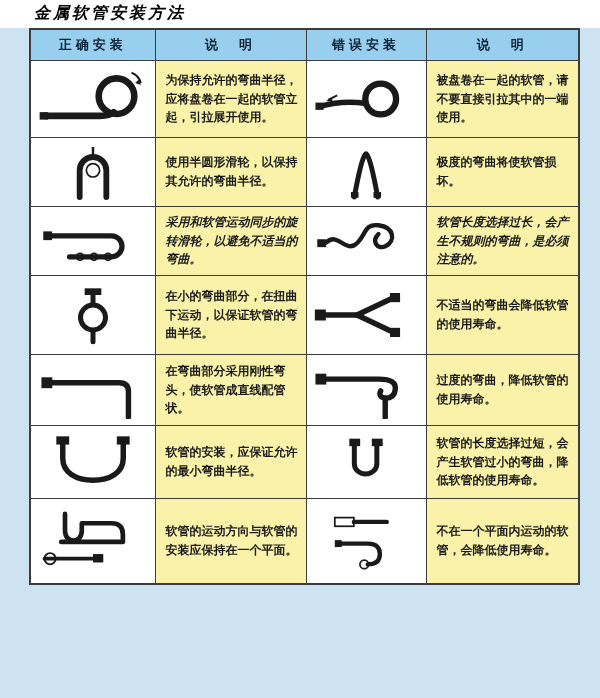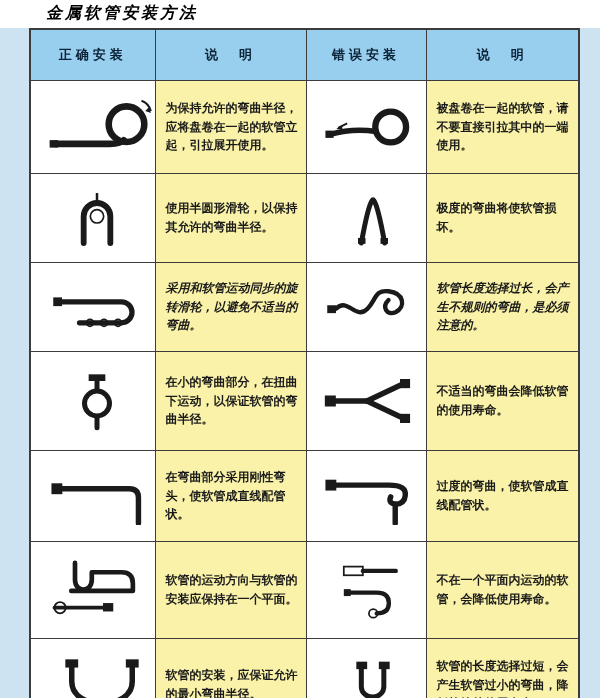--- a/index.html
+++ b/index.html
@@ -5,28 +5,28 @@
   :root{
     --page_bg:#cde3f2; --title_bg:#ffffff; --header_bg:#98cfee;
     --desc_bg:#f9f2a8; --cell_bg:#ffffff; --border:#3c3c3c; --ink:#1a1a1a;
   }
   *{margin:0;padding:0;box-sizing:border-box;}
   html,body{width:600px;height:698px;}
   body{font-family:"DejaVu Sans","Liberation Sans",sans-serif;background:var(--page_bg);}
   .page{position:relative;width:600px;height:698px;background:var(--page_bg);overflow:hidden;}
   .title-band{position:absolute;left:0;top:0;width:600px;height:28px;background:var(--title_bg);}
   .doc-title{
-    position:absolute;left:46px;top:3px;font-size:16px;font-weight:bold;font-style:italic;
+    position:absolute;left:34px;top:3px;font-size:16px;font-weight:bold;font-style:italic;
     letter-spacing:3px;color:#000;font-family:"DejaVu Serif","Liberation Serif",serif;
   }
   table.install-table{
     position:absolute;left:29px;top:28px;width:549px;border-collapse:collapse;table-layout:fixed;
     border:2px solid var(--border);background:var(--cell_bg);
   }
-  .install-table th,.install-table td{border:1px solid var(--border);padding:16px;}
+  .install-table th,.install-table td{border:1px solid var(--border);padding:6px;}
   .install-table th{
     background:var(--header_bg);height:22px;font-size:13px;font-weight:bold;color:#0b2236;
     letter-spacing:4px;text-align:center;
   }
   col.c1{width:125px;} col.c2{width:151px;} col.c3{width:120px;} col.c4{width:153px;}
   td.img-cell{background:var(--cell_bg);text-align:center;vertical-align:middle;}
   td.desc-cell{
     background:var(--desc_bg);font-size:12px;font-weight:bold;color:var(--ink);
     line-height:1.55;padding:6px 8px 6px 10px;vertical-align:middle;text-align:left;
   }
@@ -155,21 +155,40 @@
           </svg>
         </td>
         <td class="desc-cell">在弯曲部分采用刚性弯头，使软管成直线配管状。</td>
         <td class="img-cell">
           <svg width="110" height="58" viewBox="0 0 120 64">
             <rect class="fit" x="2" y="14" width="12" height="12"></rect>
             <path class="hose" stroke-width="6" d="M14 20 H72 Q92 20 90 32 Q89 41 79 41 Q71 40 74 33"></path>
             <path class="hose" stroke-width="6" d="M79 41 V62"></path>
           </svg>
         </td>
-        <td class="desc-cell">过度的弯曲，使软管成直线配管状。</td>
+        <td class="desc-cell">过度的弯曲，降低软管的使用寿命。</td>
+      </tr>
+
+      <tr style="height:70px;">
+        <td class="img-cell">
+          <svg width="110" height="60" viewBox="0 0 120 64">
+            <rect class="fit" x="20" y="4" width="14" height="9"></rect>
+            <rect class="fit" x="86" y="4" width="14" height="9"></rect>
+            <path class="hose" stroke-width="6" d="M27 13 V28 C27 44 42 52 60 52 C78 52 93 44 93 28 V13"></path>
+          </svg>
+        </td>
+        <td class="desc-cell">软管的安装，应保证允许的最小弯曲半径。</td>
+        <td class="img-cell">
+          <svg width="100" height="56" viewBox="0 0 120 64">
+            <rect class="fit" x="40" y="4" width="13" height="9"></rect>
+            <rect class="fit" x="67" y="4" width="13" height="9"></rect>
+            <path class="hose" stroke-width="6" d="M46 13 V34 A13 12 0 0 0 73 34 V13"></path>
+          </svg>
+        </td>
+        <td class="desc-cell">软管的长度选择过短，会产生软管过小的弯曲，降低软管的使用寿命。</td>
       </tr>
 
       <tr style="height:85px;">
         <td class="img-cell">
           <svg width="112" height="64" viewBox="0 0 120 66">
             <path class="hose" stroke-width="5" d="M30 4 V22 C30 36 48 36 48 22 V14 H80 Q92 14 92 26 V34 H26"></path>
             <path class="hose" stroke-width="4" d="M8 52 H64"></path>
             <circle class="thin" stroke-width="2" cx="14" cy="52" r="6" fill="#fff"></circle>
             <rect class="fit" x="60" y="47" width="11" height="9"></rect>
           </svg>
@@ -180,34 +199,15 @@
             <rect class="thin" stroke-width="2" x="24" y="6" width="22" height="10" fill="#fff"></rect>
             <path class="hose" stroke-width="5" d="M46 11 H84"></path>
             <path class="hose" stroke-width="5" d="M30 36 H62 Q76 36 76 48 Q76 60 62 60"></path>
             <circle class="thin" stroke-width="2" cx="58" cy="60" r="5" fill="#fff"></circle>
             <rect class="fit" x="24" y="32" width="8" height="8"></rect>
           </svg>
         </td>
         <td class="desc-cell">不在一个平面内运动的软管，会降低使用寿命。</td>
       </tr>
 
-      <tr style="height:70px;">
-        <td class="img-cell">
-          <svg width="110" height="60" viewBox="0 0 120 64">
-            <rect class="fit" x="20" y="4" width="14" height="9"></rect>
-            <rect class="fit" x="86" y="4" width="14" height="9"></rect>
-            <path class="hose" stroke-width="6" d="M27 13 V28 C27 44 42 52 60 52 C78 52 93 44 93 28 V13"></path>
-          </svg>
-        </td>
-        <td class="desc-cell">软管的安装，应保证允许的最小弯曲半径。</td>
-        <td class="img-cell">
-          <svg width="100" height="56" viewBox="0 0 120 64">
-            <rect class="fit" x="40" y="4" width="13" height="9"></rect>
-            <rect class="fit" x="67" y="4" width="13" height="9"></rect>
-            <path class="hose" stroke-width="6" d="M46 13 V34 A13 12 0 0 0 73 34 V13"></path>
-          </svg>
-        </td>
-        <td class="desc-cell">软管的长度选择过短，会产生软管过小的弯曲，降低软管的使用寿命。</td>
-      </tr>
-
     </tbody>
   </table>
 </div>
 
 </body></html>

